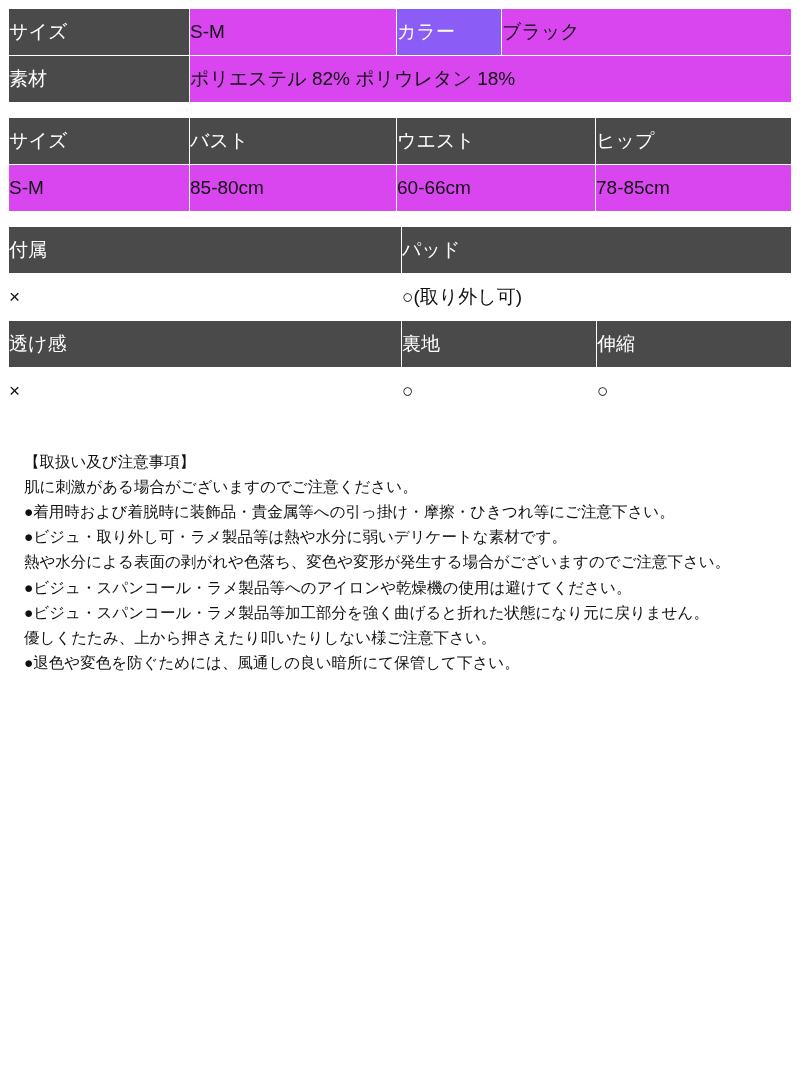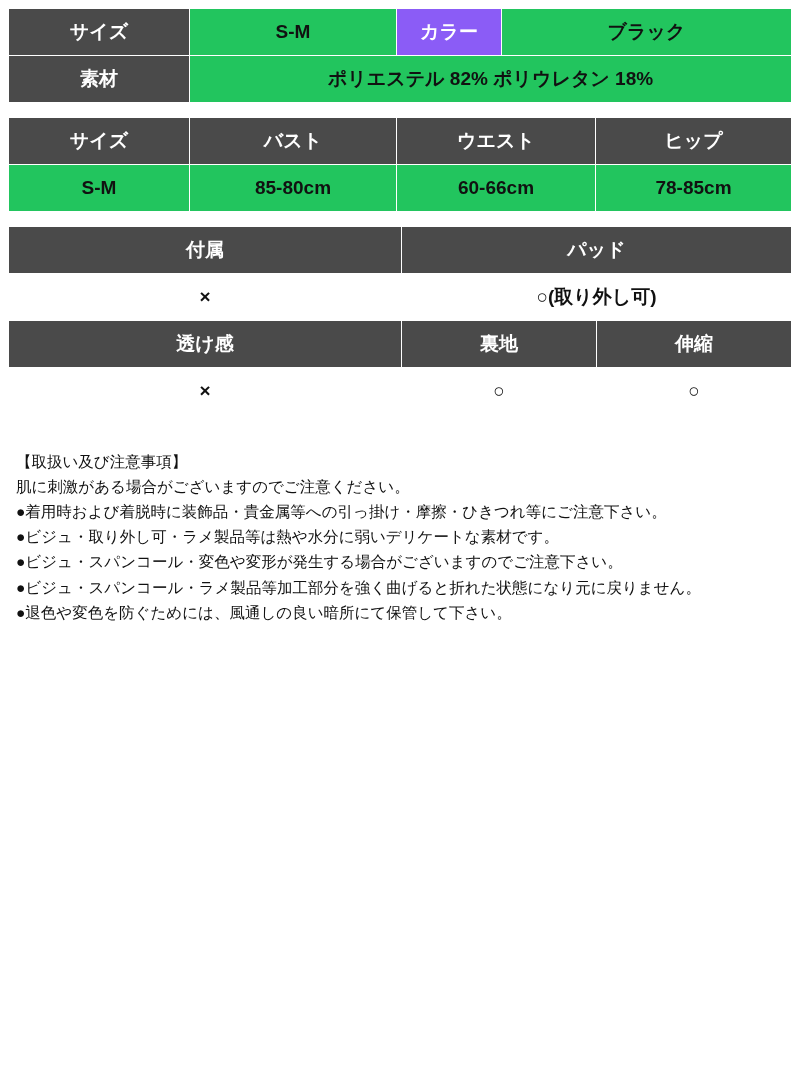--- a/index.html
+++ b/index.html
@@ -23,52 +23,51 @@
   }
   table.spec {
     border-collapse: collapse;
     width: 784px;
     table-layout: fixed;
   }
   table.spec td, table.spec th {
     border: 1px solid #ffffff;
     padding: 0;
     height: 46px;
-    text-align: center;
     vertical-align: middle;
     font-size: 19px;
-    font-weight: bold;
+    font-weight: normal;
   }
   .hdr-dark {
     background: #4a4a4a;
     color: #ffffff;
     font-weight: bold;
   }
   .hdr-darker {
     background: #8b5cf6;
     color: #ffffff;
     font-weight: bold;
   }
   .cell-light {
-    background: #22c55e;
+    background: #d946ef;
     color: #111111;
   }
   .cell-white {
     background: #ffffff;
     color: #111111;
   }
   .outer-border {
     border: 1px solid #cfcfcf;
   }
   .block {
     margin-bottom: 14px;
   }
   .note {
     margin-top: 34px;
-    margin-left: 8px;
+    margin-left: 16px;
     font-size: 15.5px;
     line-height: 1.62;
     color: #111111;
   }
   .note p {
     margin: 0;
     white-space: pre-wrap;
   }
   .note .title {
     font-weight: normal;
@@ -135,18 +134,20 @@
         <td class="cell-white mark">○</td>
       </tr>
     </tbody>
   </table>
 
   <div class="note">
     <p class="title">【取扱い及び注意事項】</p>
     <p>肌に刺激がある場合がございますのでご注意ください。</p>
     <p>●着用時および着脱時に装飾品・貴金属等への引っ掛け・摩擦・ひきつれ等にご注意下さい。</p>
     <p>●ビジュ・取り外し可・ラメ製品等は熱や水分に弱いデリケートな素材です。</p>
-    <p>●ビジュ・スパンコール・変色や変形が発生する場合がございますのでご注意下さい。</p>
+    <p>熱や水分による表面の剥がれや色落ち、変色や変形が発生する場合がございますのでご注意下さい。</p>
+    <p>●ビジュ・スパンコール・ラメ製品等へのアイロンや乾燥機の使用は避けてください。</p>
     <p>●ビジュ・スパンコール・ラメ製品等加工部分を強く曲げると折れた状態になり元に戻りません。</p>
+    <p>優しくたたみ、上から押さえたり叩いたりしない様ご注意下さい。</p>
     <p>●退色や変色を防ぐためには、風通しの良い暗所にて保管して下さい。</p>
   </div>
 
 </div>
 
 </body></html>

